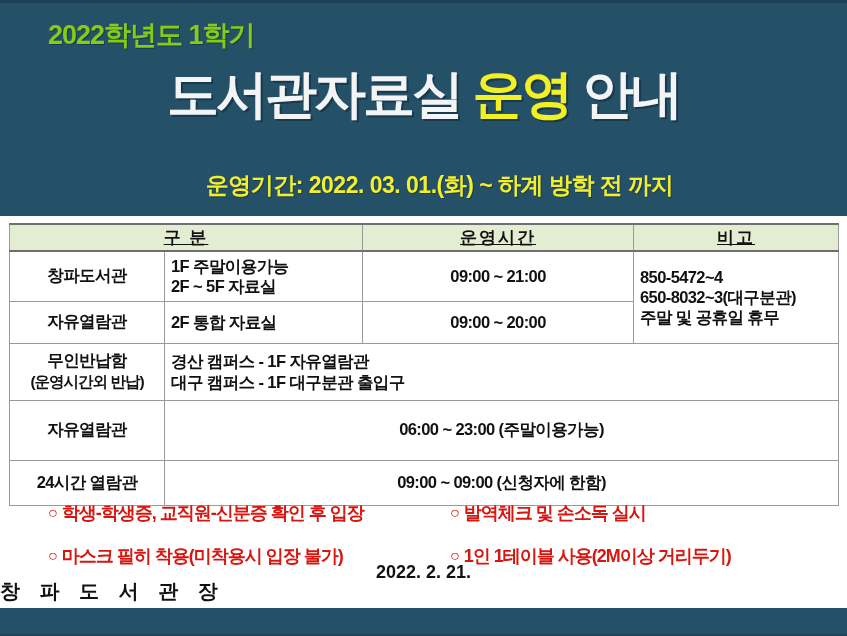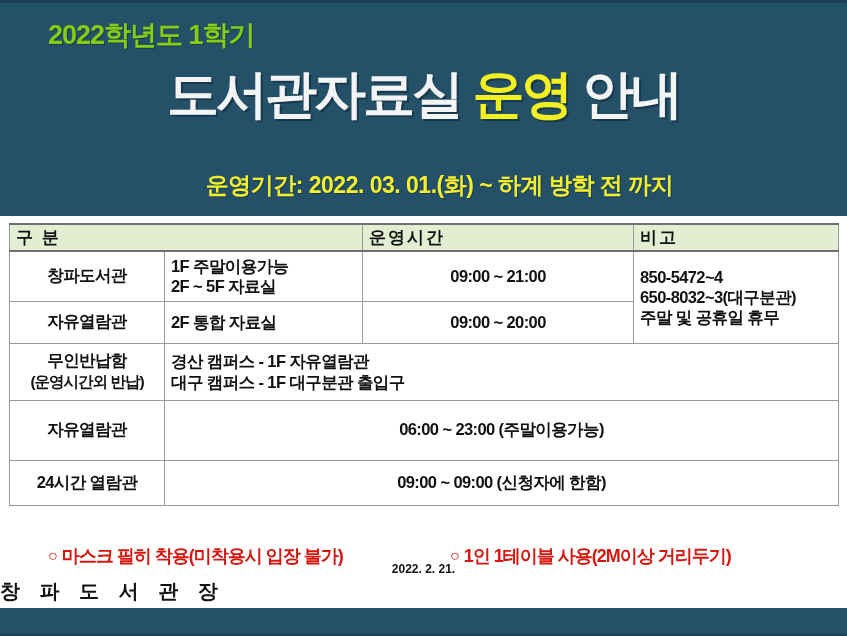--- a/index.html
+++ b/index.html
@@ -59,26 +59,27 @@
   }
   table.sched th, table.sched td {
     border:1px solid #9a9a9a;
     font-size:16.5px; font-weight:bold; color:#111111;
     letter-spacing:-0.6px;
     padding:0 6px;
     vertical-align:middle;
   }
   table.sched thead th {
     background:#e3edd2;
-    text-align:left;
+    text-align:center;
     height:27px;
     font-size:17px;
     letter-spacing:2px;
     border-top:2px solid #6f6f6f;
     border-bottom:2px solid #6f6f6f;
+    text-decoration:underline;
   }
   td.c-name  { text-align:center; }
   td.c-place { text-align:left;  padding-left:10px; line-height:1.22; }
   td.c-time  { text-align:center; }
   td.c-note  { text-align:left;  padding-left:8px; line-height:1.22;
                font-size:16px; letter-spacing:-0.8px; vertical-align:middle; }
   td.c-wide  { text-align:center; }
   .row-h1 { height:50px; }
   .row-h2 { height:42px; }
   .row-h3 { height:57px; }
@@ -100,21 +101,21 @@
   .nrow.r1 { top:0px; }
   .nrow.r2 { top:29px;margin-top:14px; }
   .ncol-l { position:absolute; left:48px; top:0; }
   .ncol-r { position:absolute; left:450px; top:0; }
   .circ { font-weight:normal; font-size:16px; margin-right:5px;
           position:relative; top:-1px; }
 
   
   .foot-date {
     position:absolute; left:0; top:562px; width:847px;
-    text-align:center; font-size:12px; font-weight:bold;
+    text-align:center; font-size:18px; font-weight:bold;
     color:#111111; letter-spacing:0px; white-space:nowrap;
   }
   .foot-sign {
     position:absolute; left:0; top:578px; width:847px;
     text-align:left; font-size:20px; font-weight:bold;
     color:#111111; letter-spacing:7px; white-space:nowrap;
   }
   .bottom-bar {
     position:absolute; left:0; top:608px; width:847px; height:28px;
     background:#245068;
@@ -194,20 +195,28 @@
         <tr class="row-h5 bottom-edge">
           <td class="c-name nowrap">24시간 열람관</td>
           <td class="c-wide nowrap" colspan="3">09:00 ~ 09:00 (신청자에 한함)</td>
         </tr>
 
       </tbody>
     </table>
   </div>
 
   <div class="notices">
+    <div class="nrow r1">
+      <div class="ncol-l">
+        <span class="circ">○</span><span>학생-학생증, 교직원-신분증 확인 후 입장</span>
+      </div>
+      <div class="ncol-r">
+        <span class="circ">○</span><span>발역체크 및 손소독 실시</span>
+      </div>
+    </div>
     <div class="nrow r2">
       <div class="ncol-l">
         <span class="circ">○</span><span>마스크 필히 착용(미착용시 입장 불가)</span>
       </div>
       <div class="ncol-r">
         <span class="circ">○</span><span>1인 1테이블 사용(2M이상 거리두기)</span>
       </div>
     </div>
   </div>
 

